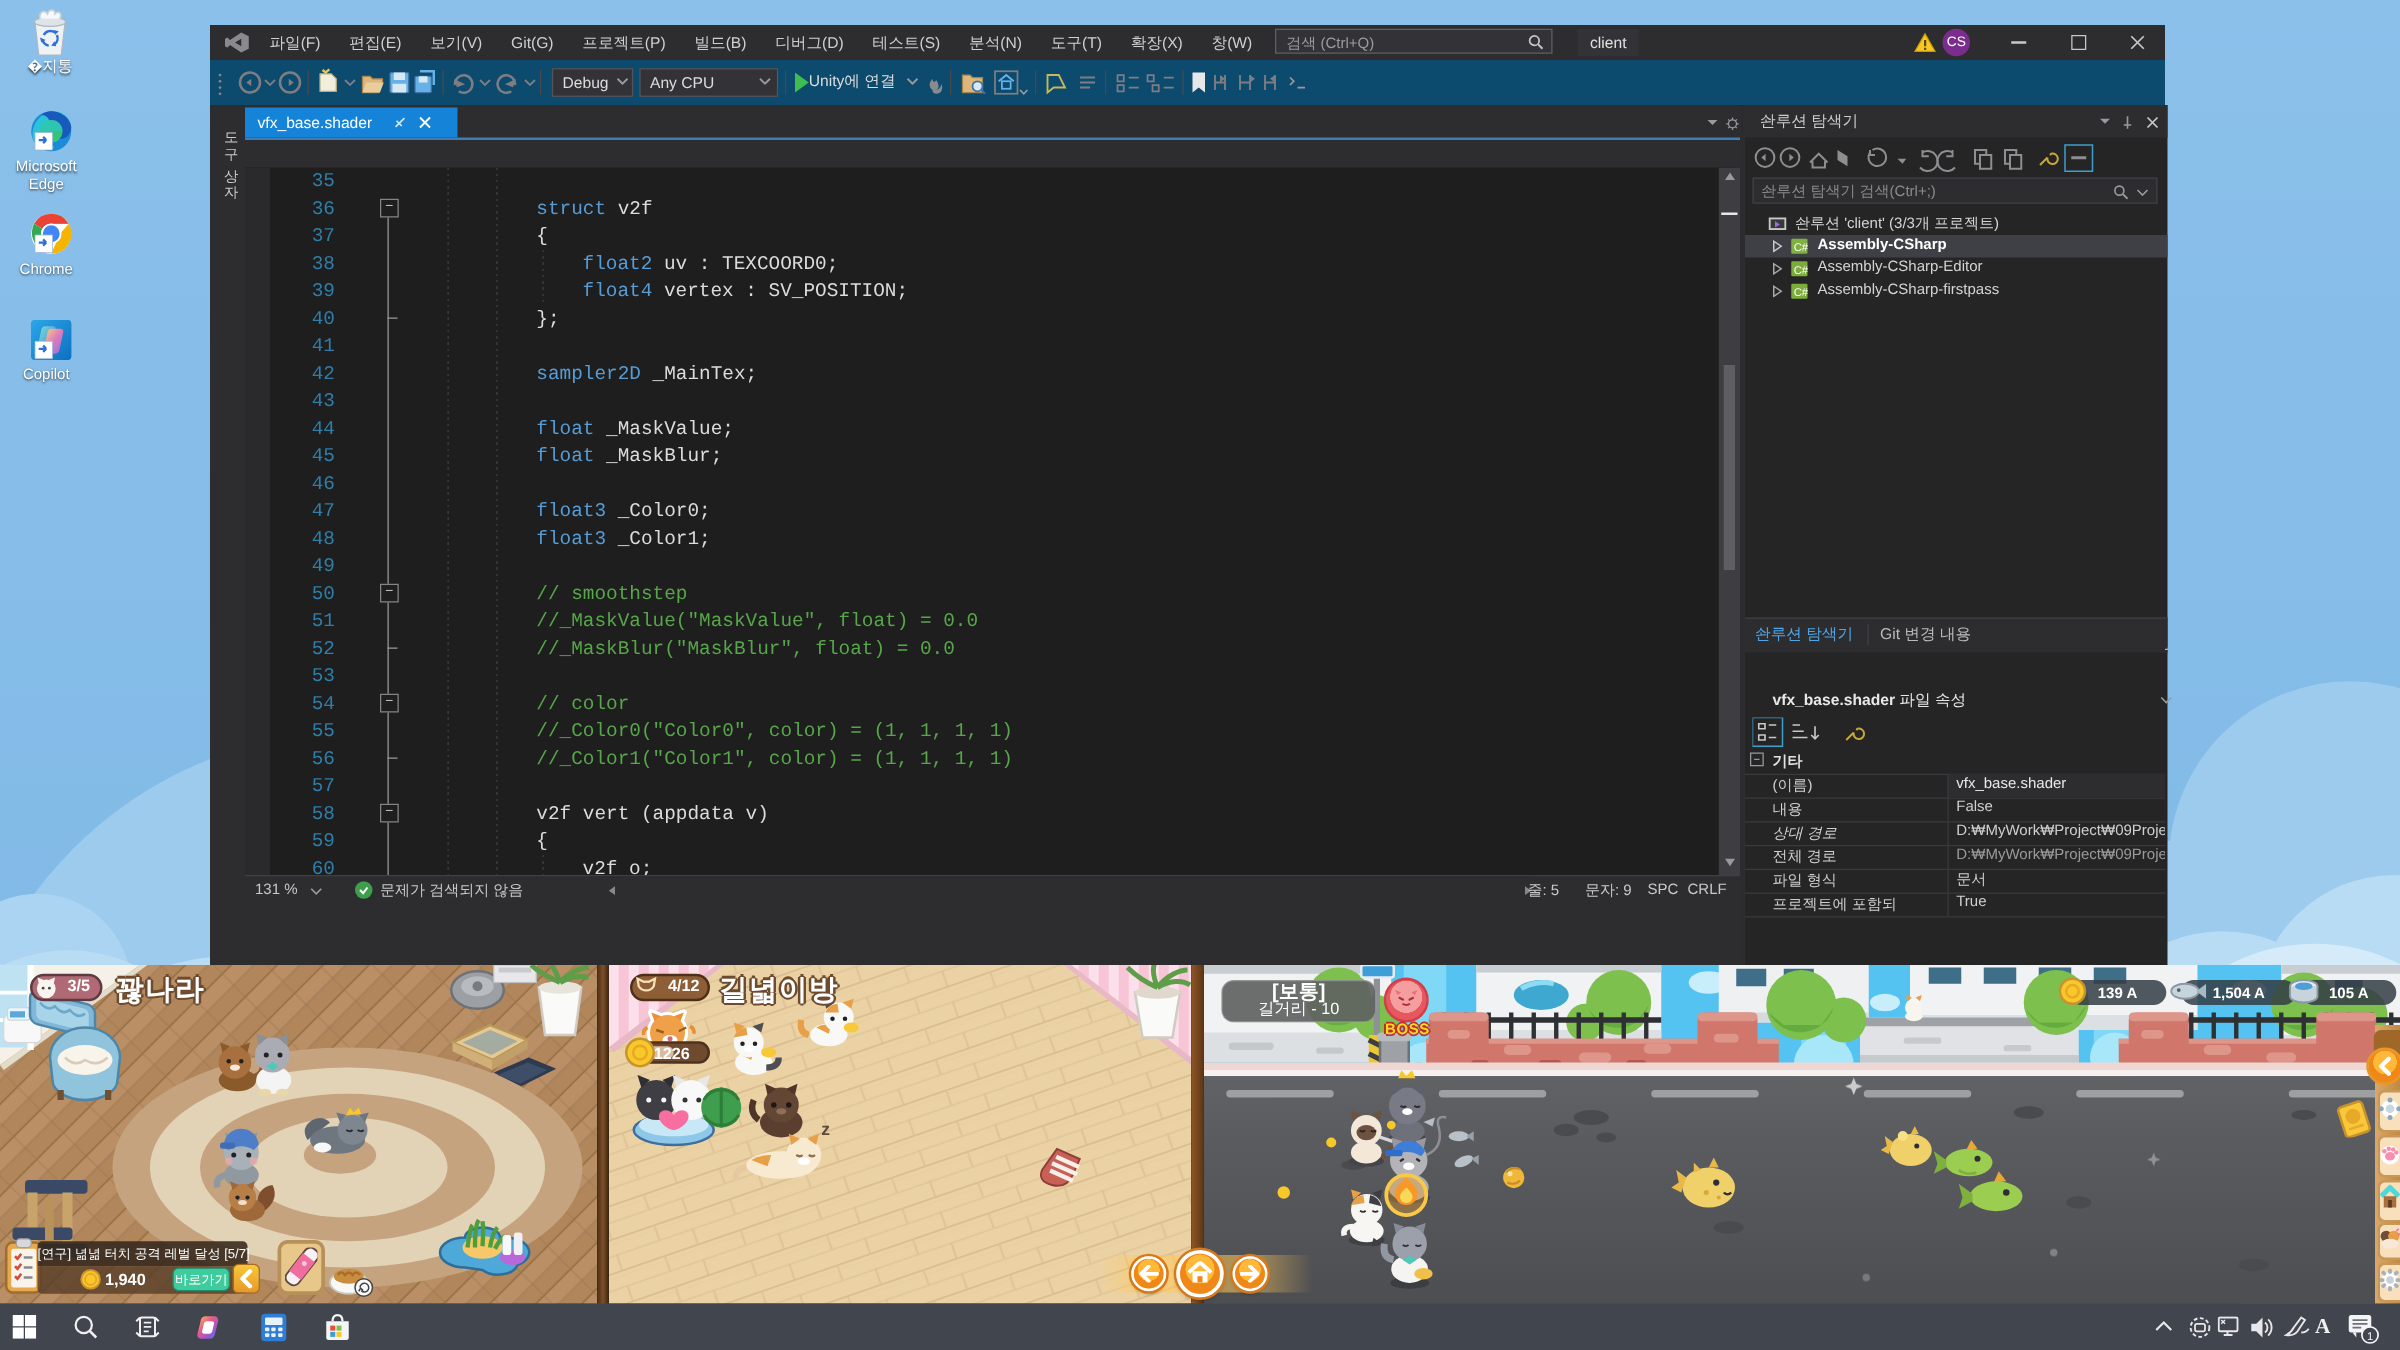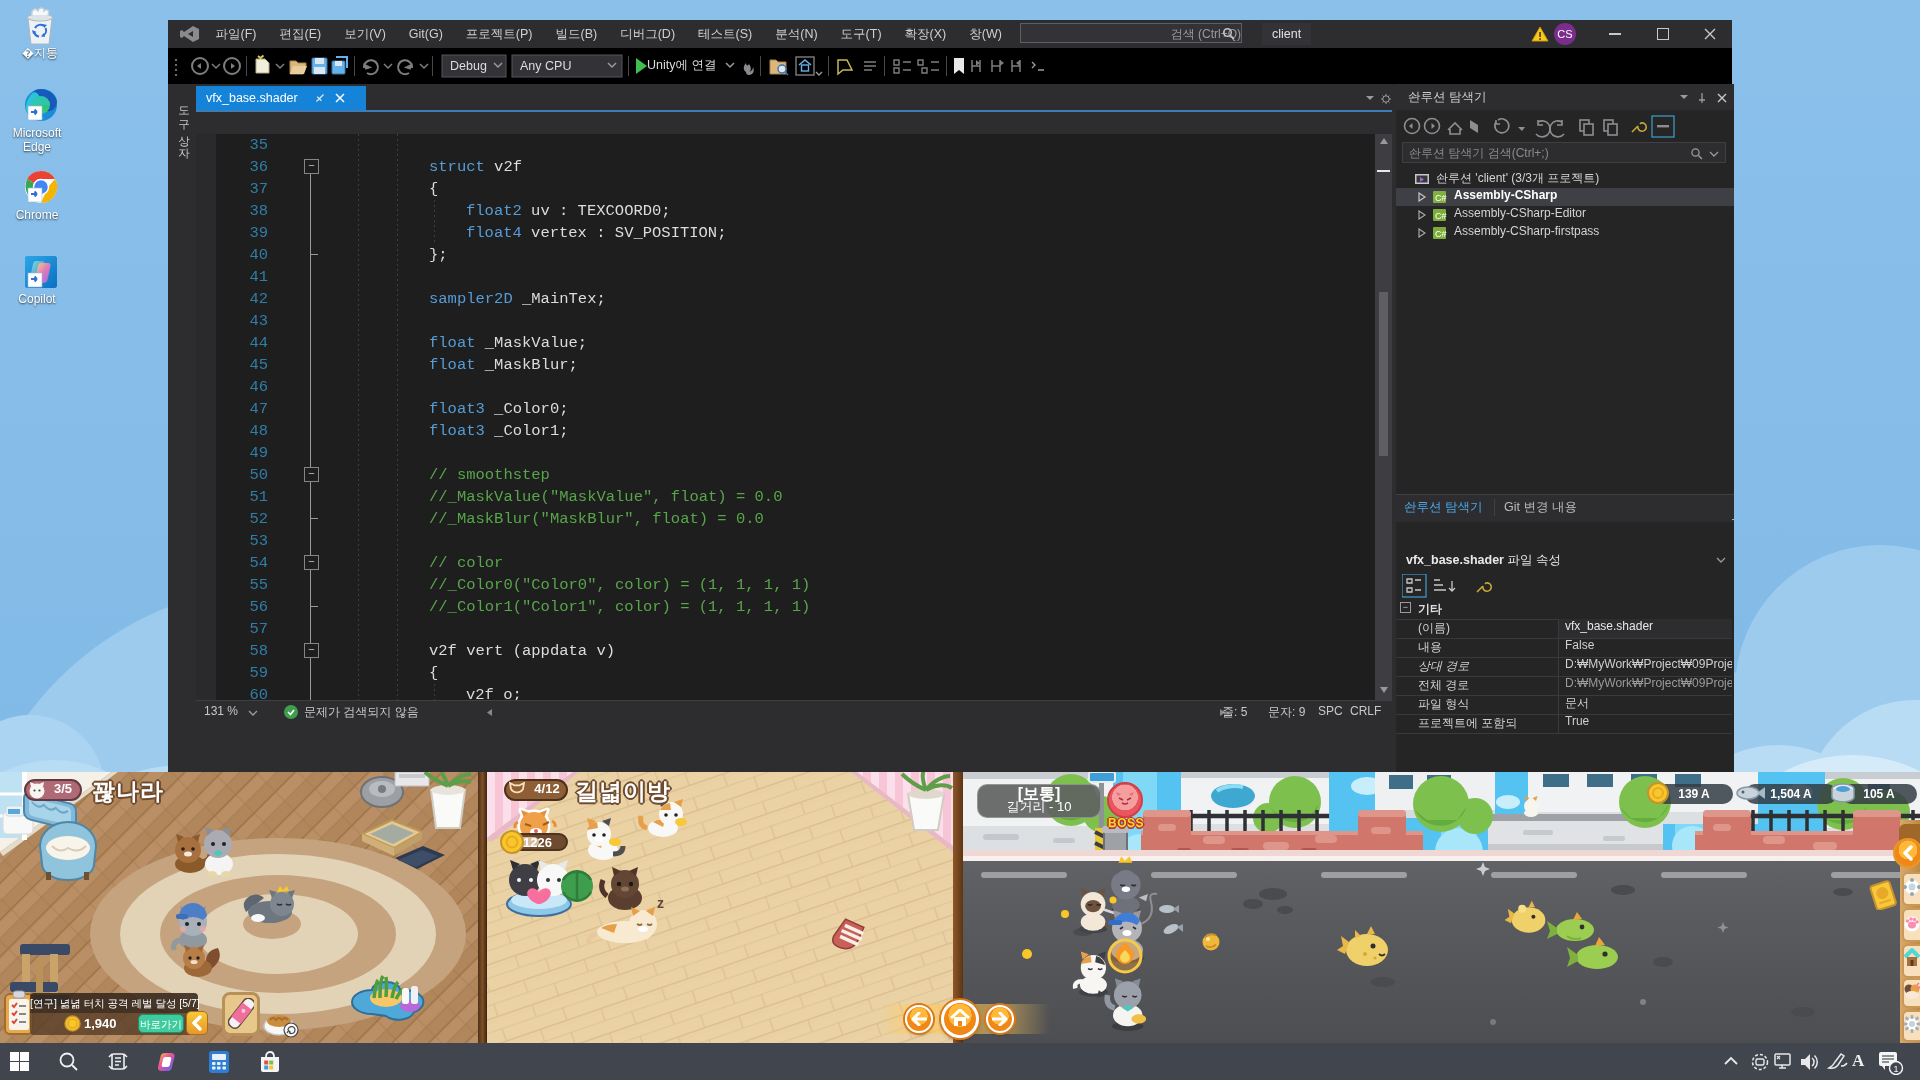--- a/index.html
+++ b/index.html
@@ -117,41 +117,41 @@
       .pval{position:absolute;left:162px;top:0;width:174px;height:19px;border-left:1px solid #3A3A3E;padding-left:6px;box-sizing:border-box;white-space:nowrap;overflow:hidden;}
     </style>
 
     <div class="abs" style="left:0;top:0;width:1564px;height:28px;background:#2D2D30;">
       <svg class="abs" style="left:12px;top:5px" width="22" height="18" viewBox="0 0 22 18">
         <path d="M13 1 L19 4 L19 14 L13 17 L4 11 L2 13 L0 12 L0 6 L2 5 L4 7 Z M13 6 L8 9 L13 12 Z" fill="#8A8A8E"></path>
       </svg>
       <div class="abs" style="left:36px;top:6px;white-space:nowrap">
         <span class="mi">파일(F)</span><span class="mi">편집(E)</span><span class="mi">보기(V)</span><span class="mi">Git(G)</span><span class="mi">프로젝트(P)</span><span class="mi">빌드(B)</span><span class="mi">디버그(D)</span><span class="mi">테스트(S)</span><span class="mi">분석(N)</span><span class="mi">도구(T)</span><span class="mi">확장(X)</span><span class="mi">창(W)</span><span class="mi">도윤말(H)</span>
       </div>
-      <div class="abs" style="left:852px;top:3px;width:222px;height:20px;background:#333337;border:1px solid #5E5E66;color:#9B9B9B;font-size:12px;line-height:20px;padding-left:8px;box-sizing:border-box;text-align:right;">검색 (Ctrl+Q)
+      <div class="abs" style="left:852px;top:3px;width:222px;height:20px;background:#333337;border:1px solid #5E5E66;color:#9B9B9B;font-size:12px;line-height:20px;padding-left:8px;box-sizing:border-box;">검색 (Ctrl+Q)
         <svg class="abs" style="right:6px;top:3px" width="13" height="13" viewBox="0 0 13 13">
             <circle cx="5.5" cy="5.5" r="3.8" fill="none" stroke="#C8C8C8" stroke-width="1.4"></circle>
             <path d="M8.5 8.5 L12 12" stroke="#C8C8C8" stroke-width="1.6"></path>
           </svg>
       </div>
       <div class="abs" style="left:1094px;top:3px;height:22px;line-height:22px;padding:0 10px;background:#333337;color:#E0E0E0;font-size:12.5px;">client</div>
       <svg class="abs" style="left:1363px;top:6px" width="18" height="16" viewBox="0 0 18 16">
           <path d="M9 1 L17 15 L1 15 Z" fill="#F8C725" stroke="#C79A00" stroke-width="1"></path>
           <rect x="8.2" y="6" width="1.8" height="5" fill="#5B4A00"></rect>
           <rect x="8.2" y="12.2" width="1.8" height="1.7" fill="#5B4A00"></rect>
         </svg>
       <div class="abs" style="left:1386px;top:3px;width:22px;height:22px;border-radius:50%;background:#7B2D8E;color:#fff;font-size:11px;text-align:center;line-height:22px;">CS</div>
       <div class="abs" style="left:1441px;top:13px;width:12px;height:1.6px;background:#C8C8C8;"></div>
       <div class="abs" style="left:1489px;top:8px;width:10px;height:10px;border:1.4px solid #C8C8C8;"></div>
       <svg class="abs" style="left:1536px;top:8px" width="12" height="12" viewBox="0 0 12 12">
           <path d="M1 1 L11 11 M11 1 L1 11" stroke="#C8C8C8" stroke-width="1.4"></path>
         </svg>
     </div>
 
-    <div class="abs" style="left:0;top:28px;width:1564px;height:36px;background:#000000;border-bottom:1px solid #252528;">
+    <div class="abs" style="left:0;top:28px;width:1564px;height:36px;background:#0c4a6e;border-bottom:1px solid #252528;">
       <svg class="abs" style="left:0;top:0" width="900" height="36" viewBox="0 0 900 36">
         <g fill="#858589">
           <circle cx="8" cy="12" r="1.1"></circle>
             <circle cx="8" cy="17" r="1.1"></circle>
             <circle cx="8" cy="22" r="1.1"></circle>
             <circle cx="8" cy="27" r="1.1"></circle>
         </g>
         <circle cx="32" cy="18" r="8" fill="none" stroke="#7E7E82" stroke-width="2"></circle>
           <path d="M29 18 l4 -3 v6 Z" fill="#7E7E82"></path>
         <path d="M44 16 l4 4 l4 -4" stroke="#7E7E82" stroke-width="1.5" fill="none"></path>
@@ -427,21 +427,21 @@
         <span class="abs" style="left:58px;top:0px;">Assembly-CSharp-firstpass</span>
       </div>
 
       <div class="abs" style="left:0;top:410px;width:338px;height:24px;background:#2D2D30;border-top:1px solid #3F3F46;">
         <span class="abs" style="left:8px;top:4px;color:#4EA6E8;font-size:12.5px;border-right:1px solid #3F3F46;padding-right:12px;">솬루션 탐색기</span>
         <span class="abs" style="left:108px;top:4px;color:#BBB;font-size:12.5px;">Git 변경 내용</span>
       </div>
     </div>
 
     <div class="abs" style="left:1226px;top:500px;width:338px;height:260px;background:#252526;border-left:2px solid #2D2D30;border-top:2px solid #2D2D30;">
-      <div class="abs" style="left:0;top:26px;width:338px;height:24px;">
+      <div class="abs" style="left:12px;top:26px;width:338px;height:24px;">
         <span class="abs" style="left:10px;top:4px;color:#E8E8E8;font-size:12.5px;font-weight:bold;">vfx_base.shader <span style="font-weight:normal">파일 속성</span></span>
         <svg class="abs" style="right:8px;top:9px" width="10" height="7" viewBox="0 0 10 7">
             <path d="M1 1 l4 4 l4 -4" stroke="#9A9A9E" stroke-width="1.3" fill="none"></path>
           </svg>
       </div>
       <svg class="abs" style="left:6px;top:52px" width="120" height="24" viewBox="0 0 120 24">
         <rect x="0" y="0" width="24" height="23" fill="none" stroke="#3E9ECC" stroke-width="1.2"></rect>
         <g stroke="#C8C8C8" stroke-width="1.3" fill="none">
             <path d="M5 5 h5 v4 h-5 Z M5 14 h5 v4 h-5 Z M13 6 h6 M13 16 h6"></path>
           </g>

